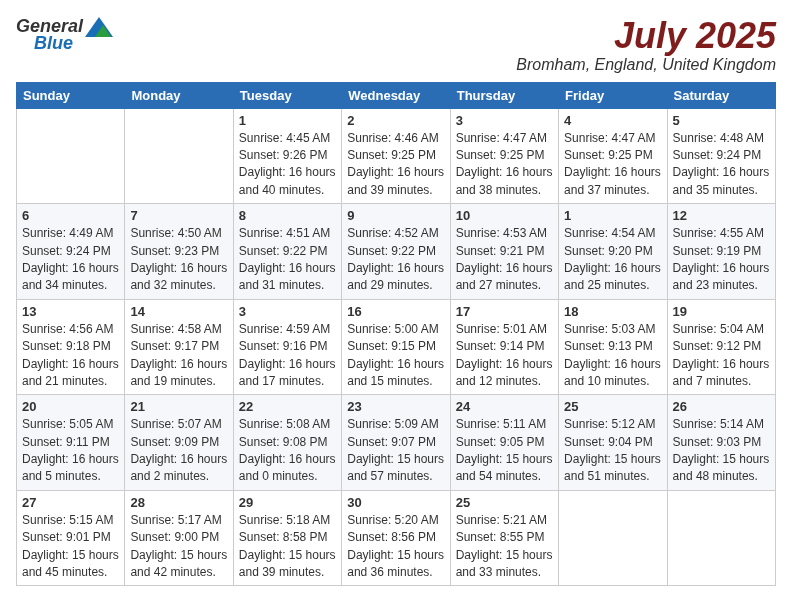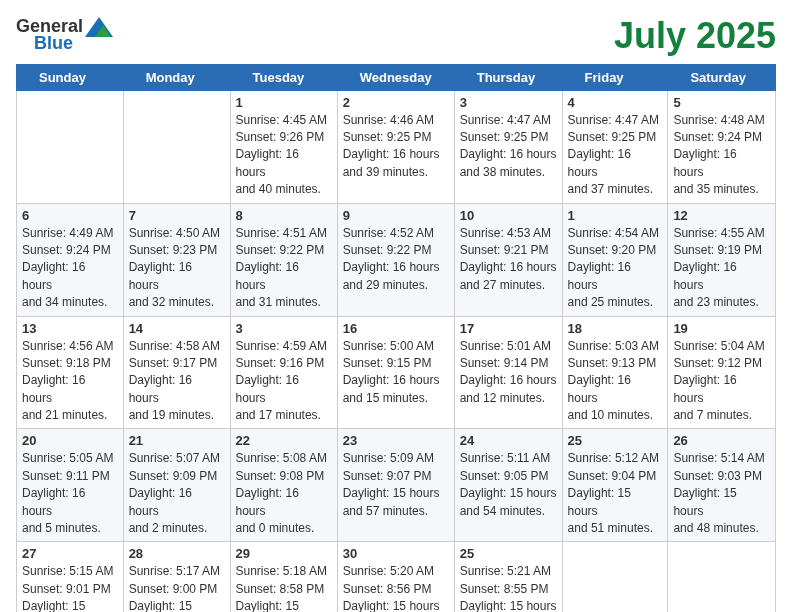--- a/index.html
+++ b/index.html
@@ -8,20 +8,21 @@
       background: #fff;
       width: 792px;
       min-height: 612px;
       padding: 16px;
     }
     .header {
       display: flex;
       justify-content: space-between;
       align-items: flex-start;
       margin-bottom: 8px;
+      font-style: italic;
     }
     .logo {
       display: flex;
       align-items: center;
     }
     .logo-text-general {
       font-size: 18px;
       font-weight: bold;
       color: #333;
     }
@@ -29,38 +30,38 @@
       font-size: 18px;
       font-weight: bold;
       color: #1a6eb5;
     }
     .title-block {
       text-align: right;
     }
     .month-title {
       font-size: 36px;
       font-weight: bold;
-      color: #15803d;
+      color: #7f1d1d;
       line-height: 1.1;
     }
     .location-title {
       font-size: 16px;
       color: #333;
       font-weight: normal;
     }
     .calendar {
       width: 100%;
       border-collapse: collapse;
       border: 1px solid #ccc;
     }
     .calendar th {
       background-color: #2a6db5;
       color: #fff;
       text-align: left;
-      padding: 5px 22px;
+      padding: 5px 6px;
       font-size: 13px;
       border: 1px solid #2a6db5;
     }
     .calendar td {
       vertical-align: top;
       border: 1px solid #ccc;
       padding: 4px 5px;
       font-size: 10.5px;
       color: #333;
       width: calc(100% / 7);
@@ -96,20 +97,21 @@
         <svg width="28" height="20" viewBox="0 0 28 20" style="margin-left:2px;">
           <polygon points="0,20 14,0 28,20" fill="#1a6eb5"></polygon>
           <polygon points="10,20 18,8 26,20" fill="#2a9d3f"></polygon>
         </svg>
       </div>
       <span class="logo-text-blue" style="margin-top:-4px; margin-left:18px;">Blue</span>
     </div>
   </div>
   <div class="title-block">
     <div class="month-title">July 2025</div>
+    <div class="location-title">Bromham, England, United Kingdom</div>
   </div>
 </div>
 
 <table class="calendar">
   <thead>
     <tr>
     <th>Sunday</th>
         <th>Monday</th>
         <th>Tuesday</th>
         <th>Wednesday</th>

